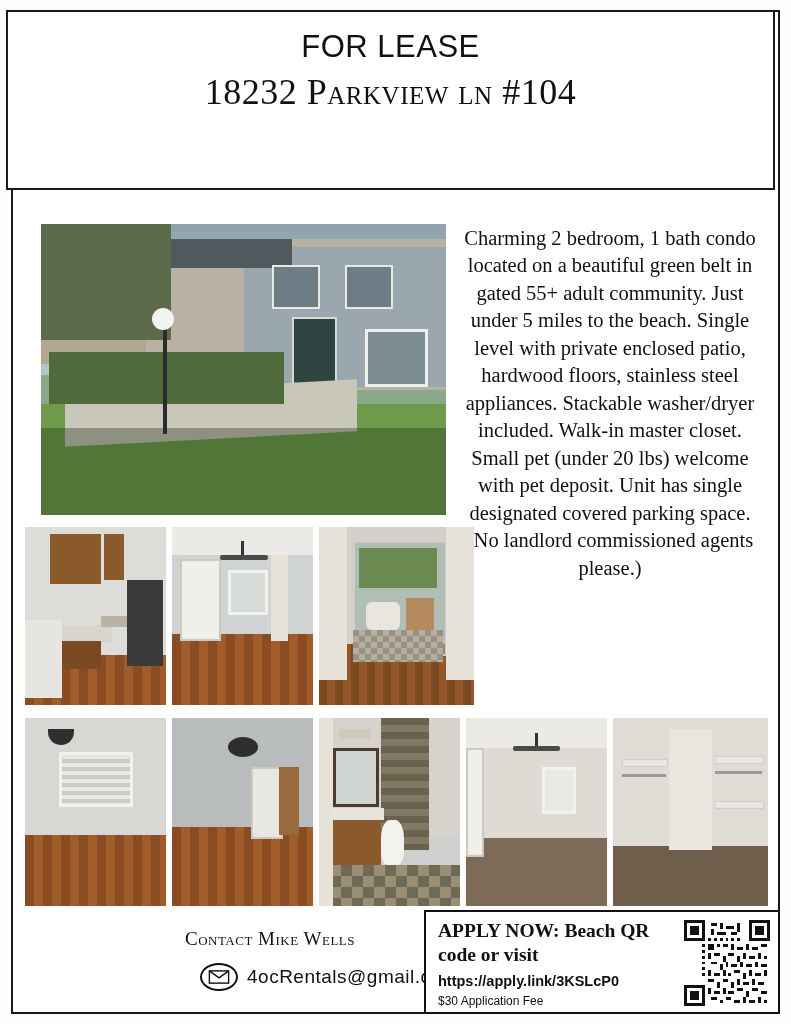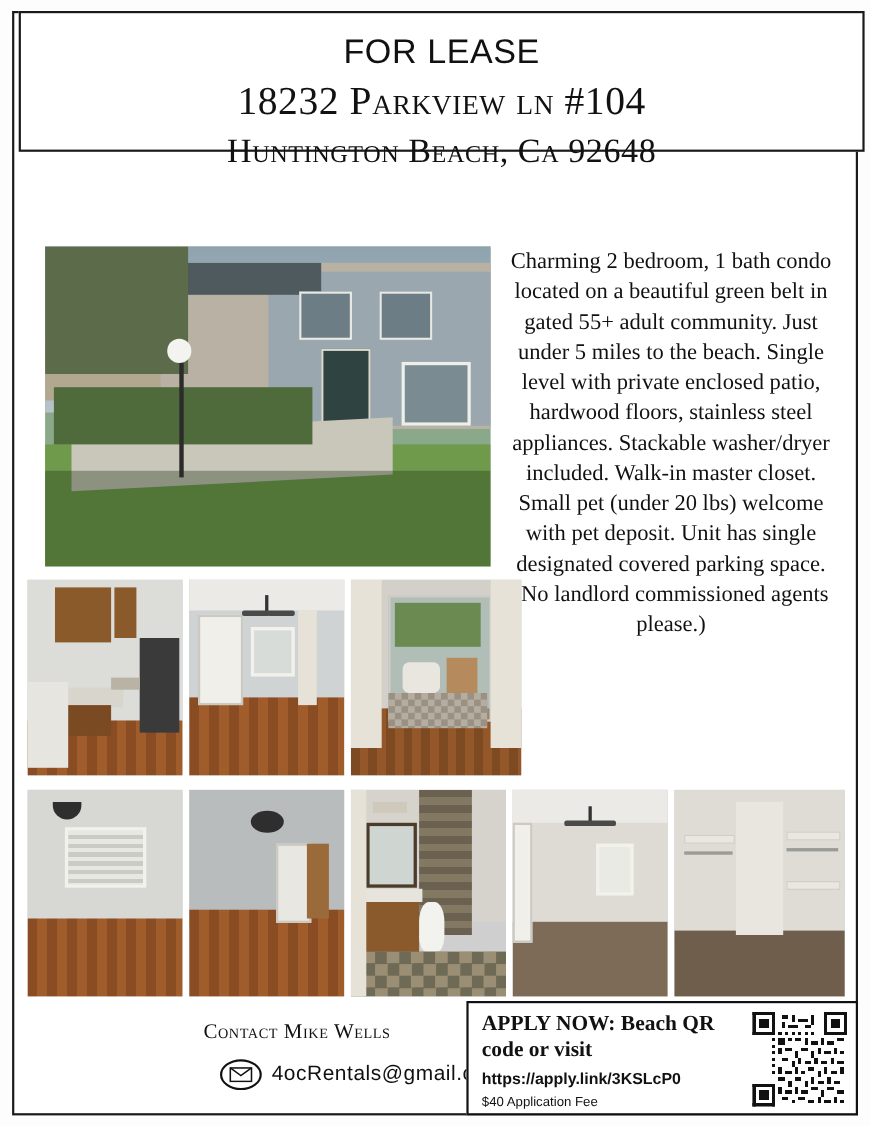--- a/index.html
+++ b/index.html
@@ -29,24 +29,24 @@
     top: 10px;
     width: 769px;
     height: 1004px;
     border: 2px solid #1a1a1a;
     box-sizing: border-box;
     background: #ffffff;
   }
   
   .header-box {
     position: absolute;
-    left: 17px;
+    left: 6px;
     top: 10px;
     width: 769px;
-    height: 128px;
+    height: 180px;
     border: 2px solid #1a1a1a;
     box-sizing: border-box;
     background: #ffffff;
     text-align: center;
   }
   .header-title {
     font-family: "Liberation Sans", sans-serif;
     font-size: 31px;
     letter-spacing: 0.5px;
     margin-top: 19px;
@@ -260,21 +260,20 @@
 </head>
 <body>
 
 <div class="page">
 
   <div class="frame"></div>
 
   <div class="header-box">
     <div class="header-title">FOR LEASE</div>
     <div class="header-line2">18232 Parkview ln  #104</div>
-    <div class="header-line3">Huntington Beach, Ca 92648</div>
   </div>
 
   <div class="hero-photo">
     <div class="ph">
       <div class="hero-sky"></div>
       <div class="hero-house"></div>
       <div class="hero-house2"></div>
       <div class="hero-roof"></div>
       <div class="hero-win1"></div>
       <div class="hero-win2"></div>
@@ -402,21 +401,21 @@
         <path d="M1 1l11 8 11-8" fill="none" stroke="#111" stroke-width="1.6"></path>
       </svg>
     </span>
     <span class="contact-text">4ocRentals@gmail.com</span>
   </div>
 
   <div class="apply-box">
     <div class="apply-text">
       <div class="apply-head">APPLY NOW: Beach QR code or visit</div>
       <div class="apply-link">https://apply.link/3KSLcP0</div>
-      <div class="apply-fee">$40 Application Fee</div>
+      <div class="apply-fee">$30 Application Fee</div>
     </div>
     <div class="qr">
       <svg width="86" height="86" viewBox="0 0 29 29" shape-rendering="crispEdges">
         <rect width="29" height="29" fill="#fff"></rect>
         <g fill="#111">
 
           <rect x="0" y="0" width="7" height="1"></rect>
             <rect x="0" y="6" width="7" height="1"></rect>
           <rect x="0" y="0" width="1" height="7"></rect>
             <rect x="6" y="0" width="1" height="7"></rect>

